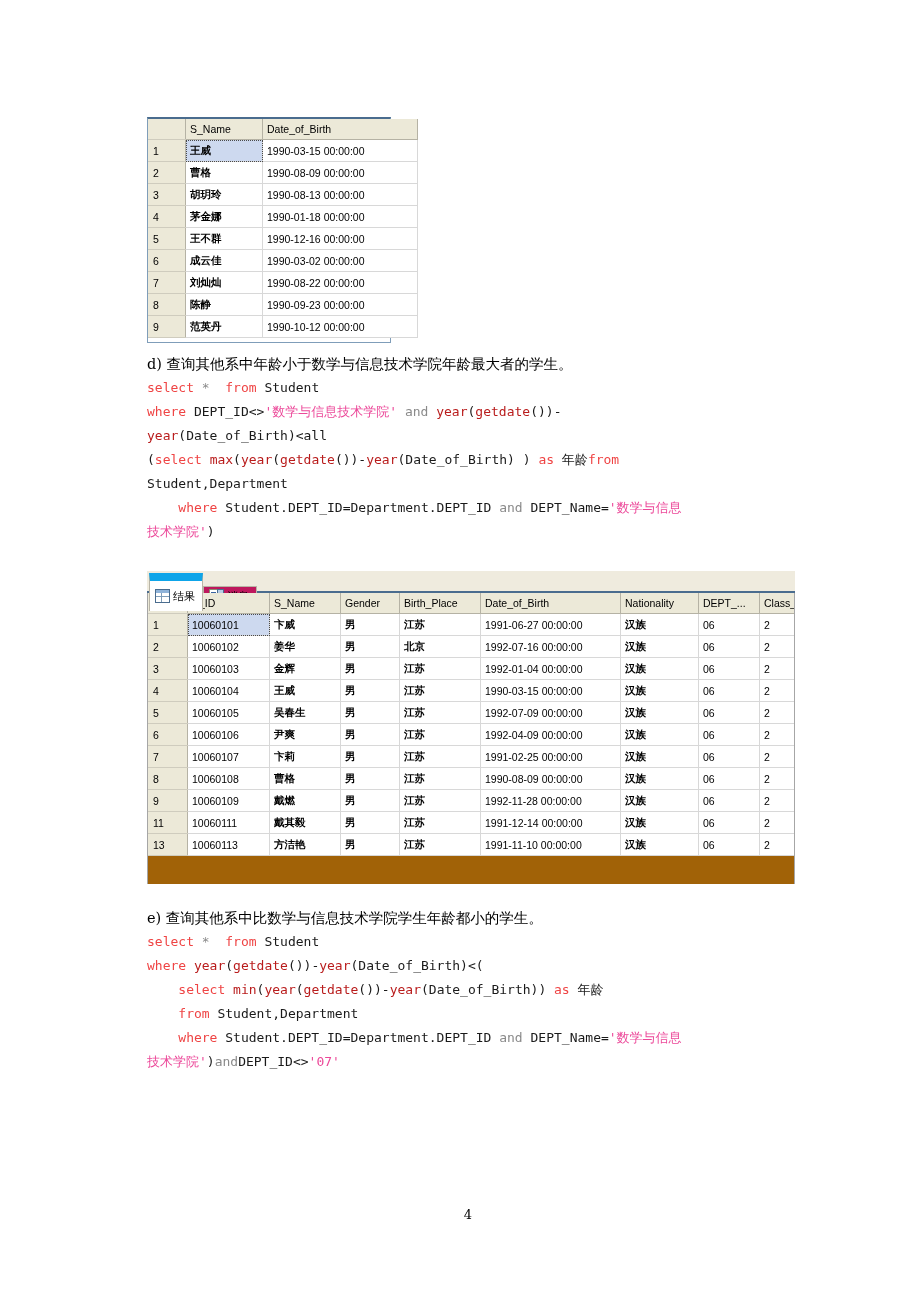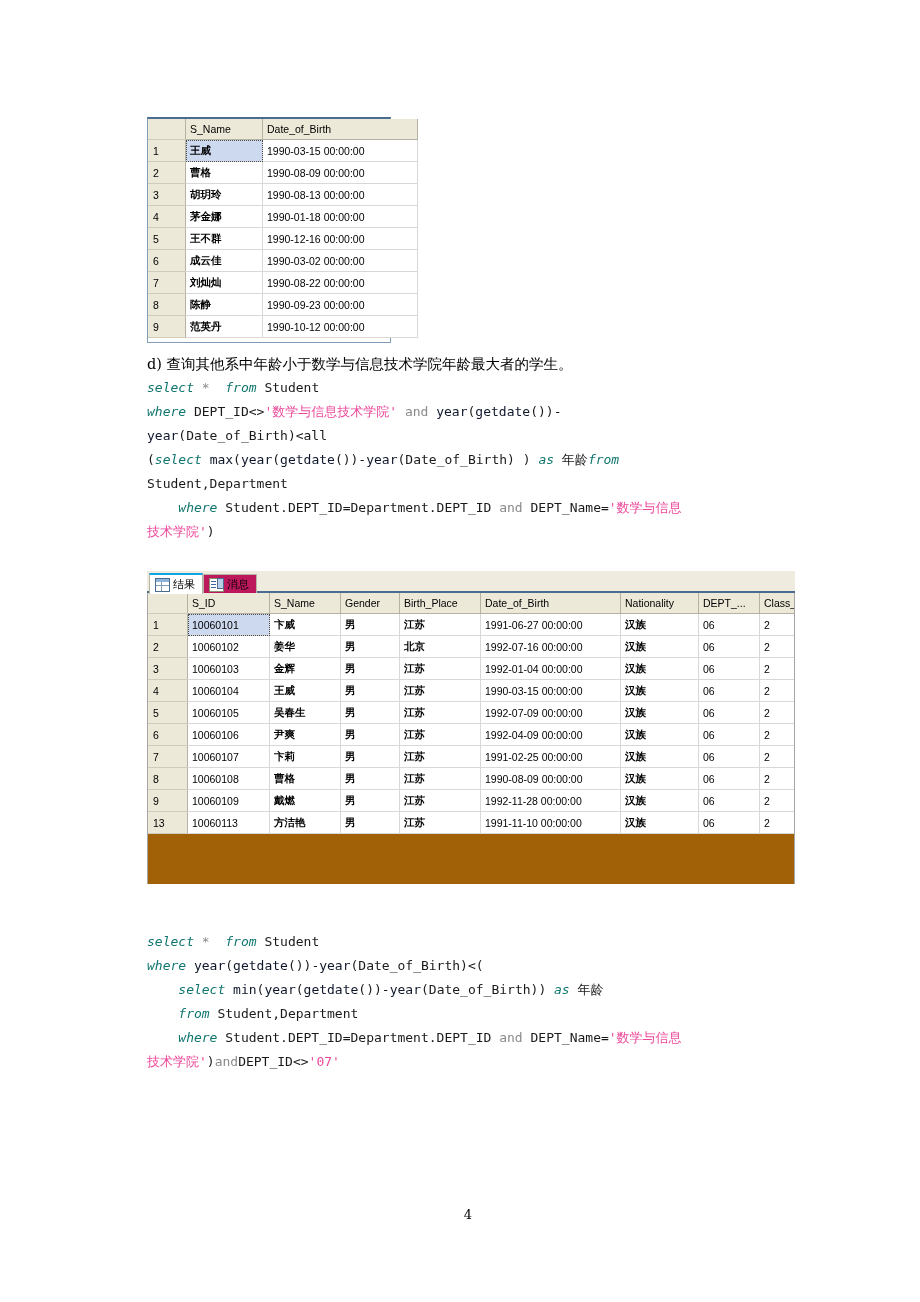--- a/index.html
+++ b/index.html
@@ -109,22 +109,22 @@
     font-family: "DejaVu Sans", "Liberation Sans", sans-serif;
     font-size: 11px;
     background: #be185d;
     border: 1px solid #b9b5a6;
     border-bottom: none;
     position: relative;
     top: 1px;
   }
   .tab.active {
     background: #ffffff;
-    border-top: 2px solid #0ea5e9;
-    height: 21px;
+    border-top: 8px solid #0ea5e9;
+    height: 38px;
     margin-top: 1px;
     z-index: 2;
   }
   .tab-ico { width: 13px; height: 12px; display: inline-block; position: relative; }
   .ico-grid {
     border: 1px solid #4a6c8e;
     background:
       linear-gradient(#8fb3d9 0 0) no-repeat 0 0 / 100% 3px,
       #ffffff;
   }
@@ -167,22 +167,22 @@
     white-space: nowrap;
   }
   .code {
     position: absolute;
     font-family: "DejaVu Sans Mono", "Liberation Mono", monospace;
     font-size: 13px;
     line-height: 24px;
     color: #000;
     white-space: pre;
   }
-  .kw   { color: #0f766e; font-style: italic; }
-  .fn   { color: #0f172a; }
+  .kw   { color: #ef4444; }
+  .fn   { color: #b91c1c; }
   .str  { color: #ec4899; }
   .op   { color: #8a8a8a; }
   .plain{ color: #1a1a1a; text-align: center; }
 
   .pageno {
     position: absolute;
     left: 0; top: 1207px;
     width: 920px;
     text-align: center;
     font-family: "DejaVu Serif", "Liberation Serif", serif;
@@ -374,32 +374,44 @@
               <td class="">10060109</td>
               <td class="cjk">戴燃</td>
               <td class="cjk">男</td>
               <td class="cjk">江苏</td>
               <td class="">1992-11-28 00:00:00</td>
               <td class="cjk">汉族</td>
               <td class="">06</td>
               <td class="">2</td>
             </tr>
             <tr>
+              <td class="rowhdr">11</td>
+              <td class="">10060111</td>
+              <td class="cjk">戴其毅</td>
+              <td class="cjk">男</td>
+              <td class="cjk">江苏</td>
+              <td class="">1991-12-14 00:00:00</td>
+              <td class="cjk">汉族</td>
+              <td class="">06</td>
+              <td class="">2</td>
+            </tr>
+            <tr>
               <td class="rowhdr">13</td>
               <td class="">10060113</td>
               <td class="cjk">方洁艳</td>
               <td class="cjk">男</td>
               <td class="cjk">江苏</td>
               <td class="">1991-11-10 00:00:00</td>
               <td class="cjk">汉族</td>
               <td class="">06</td>
               <td class="">2</td>
             </tr>
           </tbody>
       </table>
     </div>
   </div>
 
+  <div class="para" style="left:139px; top:906px;">e) 查询其他系中比数学与信息技术学院学生年龄都小的学生。</div>
   <div class="code" id="code-e" style="left:139px; top:930px;"><div><span class="kw">select</span><span class="plain"> </span><span class="op">*</span><span class="plain">  </span><span class="kw">from</span><span class="plain"> Student</span></div><div><span class="kw">where</span><span class="plain"> </span><span class="fn">year</span><span class="plain">(</span><span class="fn">getdate</span><span class="plain">())-</span><span class="fn">year</span><span class="plain">(Date_of_Birth)&lt;(</span></div><div><span class="plain">    </span><span class="kw">select</span><span class="plain"> </span><span class="fn">min</span><span class="plain">(</span><span class="fn">year</span><span class="plain">(</span><span class="fn">getdate</span><span class="plain">())-</span><span class="fn">year</span><span class="plain">(Date_of_Birth)) </span><span class="kw">as</span><span class="plain"> 年龄</span></div><div><span class="plain">    </span><span class="kw">from</span><span class="plain"> Student,Department</span></div><div><span class="plain">    </span><span class="kw">where</span><span class="plain"> Student.DEPT_ID=Department.DEPT_ID </span><span class="op">and</span><span class="plain"> DEPT_Name=</span><span class="str">'数学与信息</span></div><div><span class="str">技术学院'</span><span class="plain">)</span><span class="op">and</span><span class="plain">DEPT_ID&lt;&gt;</span><span class="str">'07'</span></div></div>
 
   <div class="pageno">4</div>
 
 </div>
 
 </body></html>

